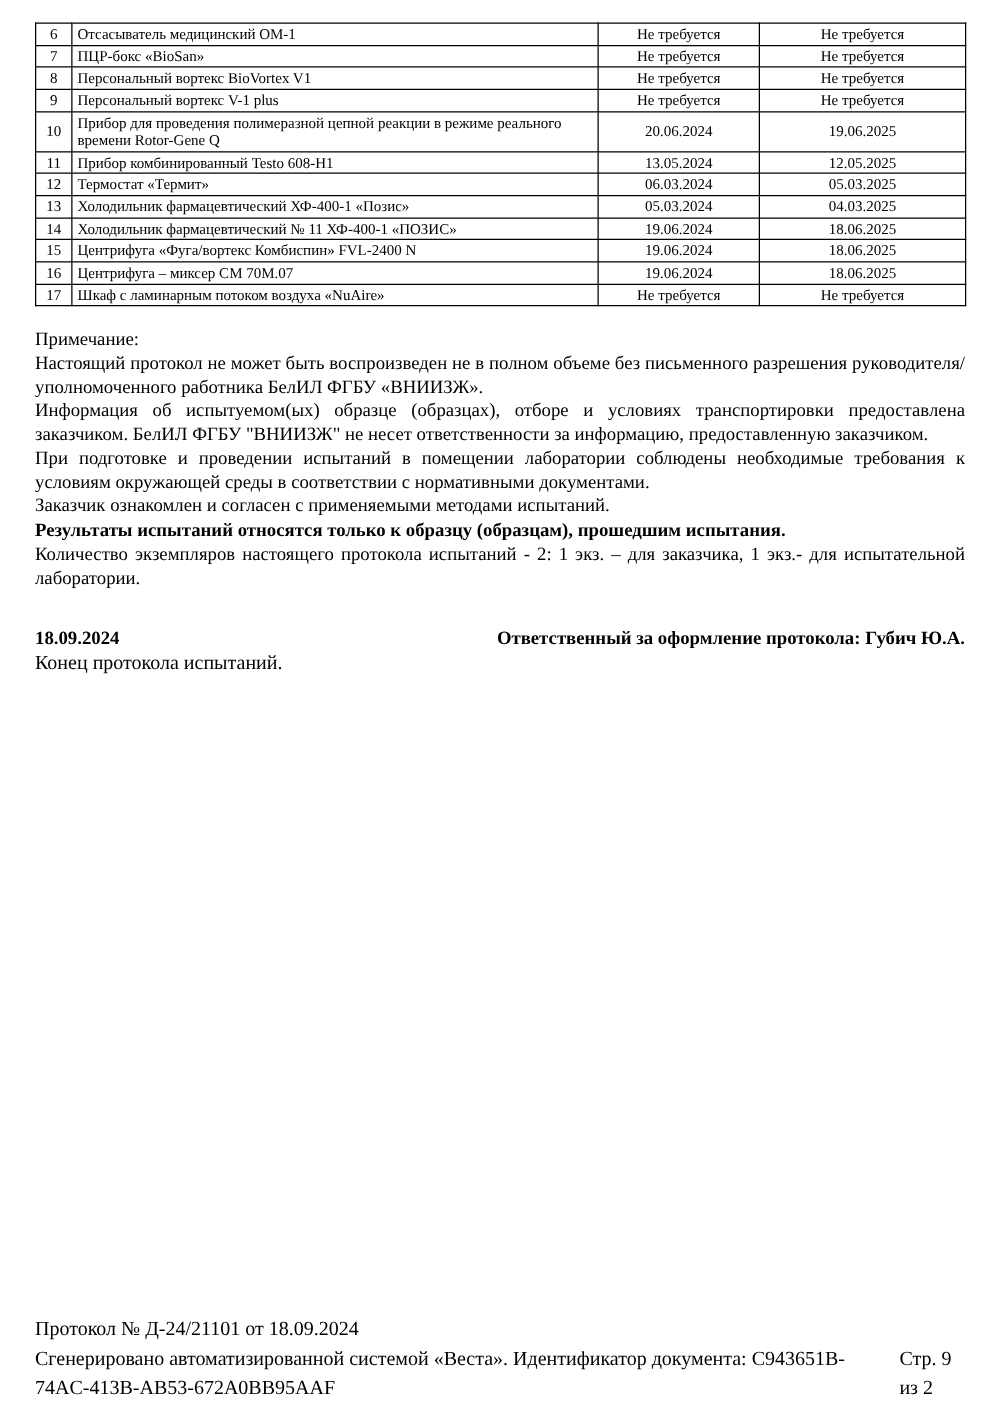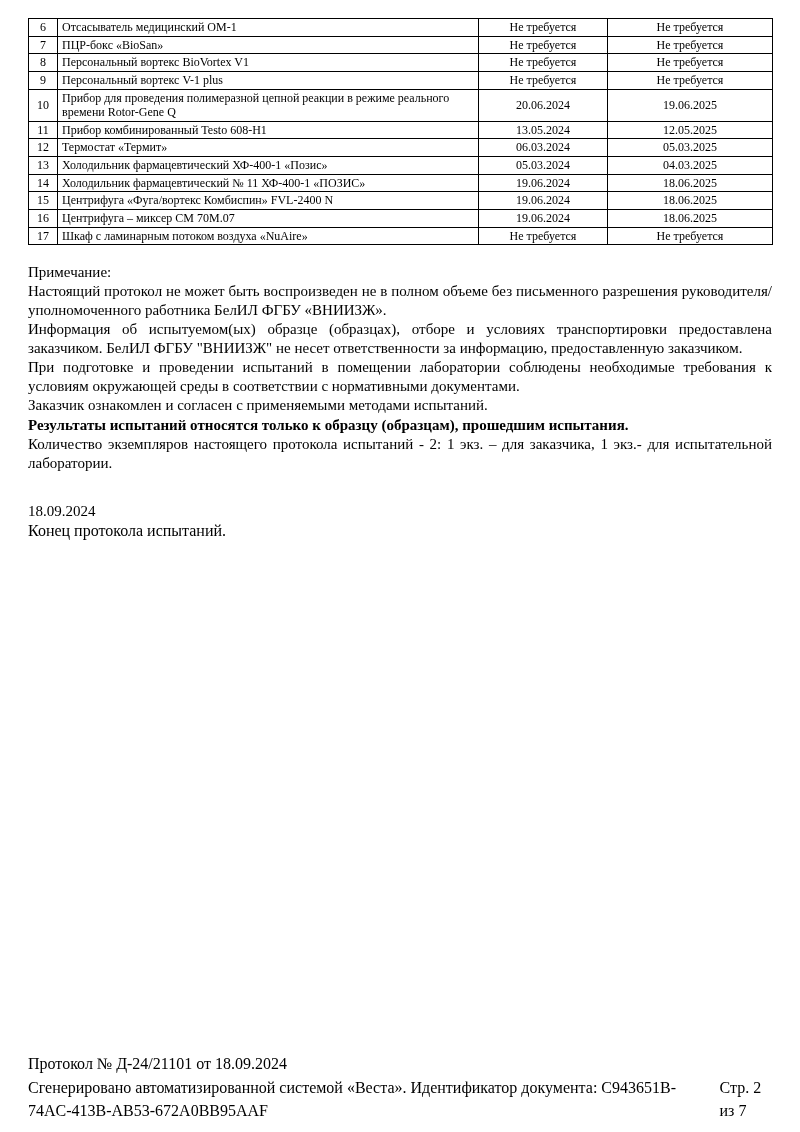--- a/index.html
+++ b/index.html
@@ -52,20 +52,21 @@
     margin: 0;
     text-align: justify;
   }
   .notes p.bold { font-weight: bold; }
 
   .signoff-row {
     margin-top: 30px;
     display: flex;
     justify-content: space-between;
     font-size: 15px;
+    font-weight: bold;
   }
   .end-line {
     margin-top: 2px;
     font-size: 16px;
   }
 
   .footer {
     position: absolute;
     left: 28px;
     right: 24px;
@@ -167,24 +168,25 @@
       <p>Настоящий протокол не может быть воспроизведен не в полном объеме без письменного разрешения руководителя/уполномоченного работника БелИЛ ФГБУ «ВНИИЗЖ».</p>
       <p>Информация об испытуемом(ых) образце (образцах), отборе и условиях транспортировки предоставлена заказчиком. БелИЛ ФГБУ "ВНИИЗЖ" не несет ответственности за информацию, предоставленную заказчиком.</p>
       <p>При подготовке и проведении испытаний в помещении лаборатории соблюдены необходимые требования к условиям окружающей среды в соответствии с нормативными документами.</p>
       <p>Заказчик ознакомлен и согласен с применяемыми методами испытаний.</p>
       <p class="bold">Результаты испытаний относятся только к образцу (образцам), прошедшим испытания.</p>
       <p>Количество экземпляров настоящего протокола испытаний - 2: 1 экз. – для заказчика, 1 экз.- для испытательной лаборатории.</p>
     </div>
 
     <div class="signoff-row">
       <span>18.09.2024</span>
+      <span>Ответственный за оформление протокола: Губич Ю.А.</span>
     </div>
     <div class="end-line">Конец протокола испытаний.</div>
   </div>
 
   <div class="footer">
     <div>Протокол № Д-24/21101 от 18.09.2024</div>
     <div class="footer-row">
       <span>Сгенерировано автоматизированной системой «Веста». Идентификатор документа: C943651B-74AC-413B-AB53-672A0BB95AAF</span>
-      <span>Стр. 2 из 7</span>
+      <span>Стр. 9 из 2</span>
     </div>
   </div>
 </div>
 
 </body></html>

